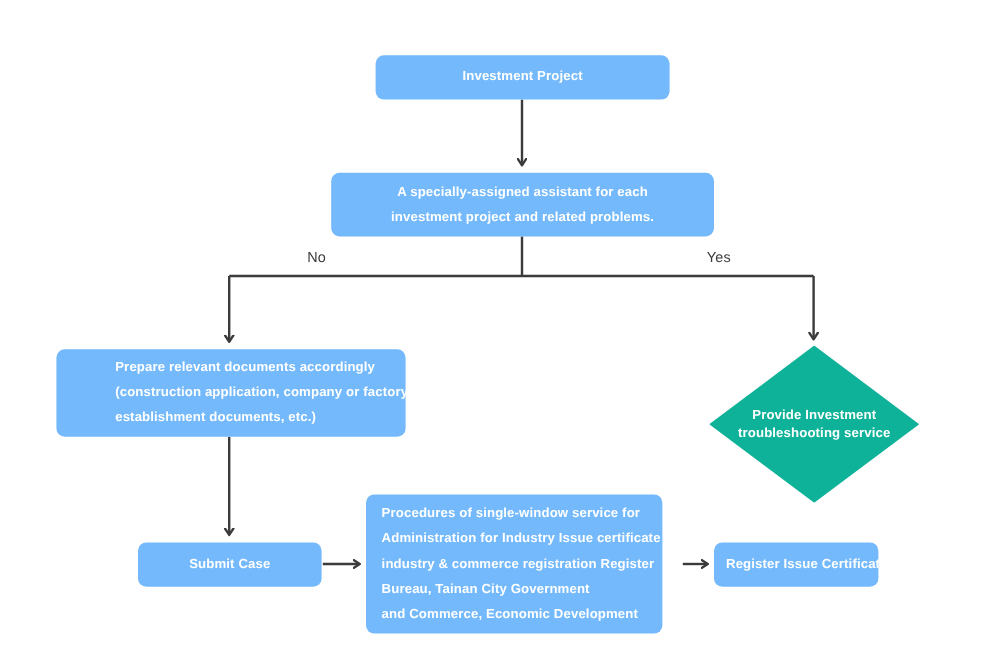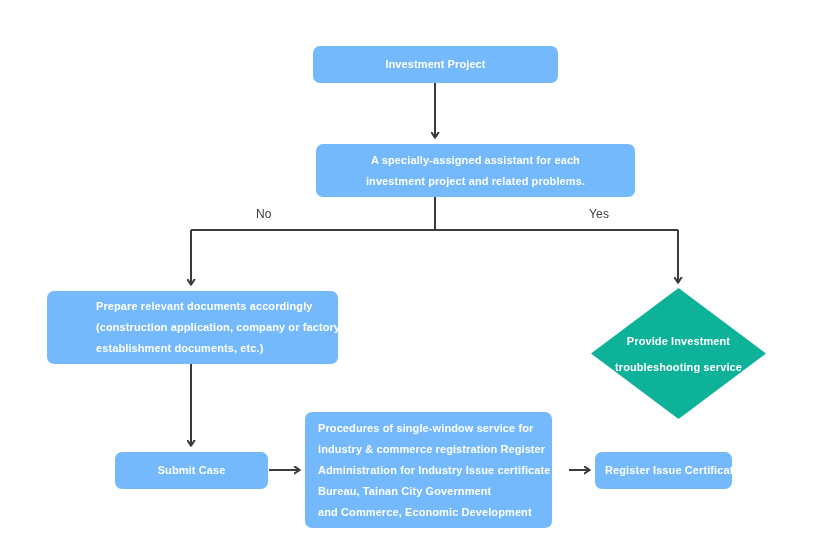--- a/index.html
+++ b/index.html
@@ -75,21 +75,21 @@
   .diamond-label {
     position: absolute;
     left: 0;
     top: 50%;
     transform: translateY(-50%);
     width: 100%;
     text-align: center;
     color: #ffffff;
     font-weight: bold;
     font-size: 11px;
-    line-height: 26px;
+    line-height: 15px;
     letter-spacing: 0.1px;
   }
   .edge-label {
     position: absolute;
     color: #3b3b3b;
     font-size: 12px;
     font-weight: normal;
     letter-spacing: 0.2px;
     white-space: pre;
   }
@@ -125,21 +125,21 @@
       <line x1="569" y1="470" x2="589" y2="470" marker-end="url(#arrowhead)"></line>
     </g>
   </svg>
 
   <div class="node box center" style="left:313px; top:46px; width:245px; height:37px;">
     <div class="inner">
       <span class="line">Investment Project</span>
     </div>
   </div>
 
-  <div class="node box center" style="left:276px; top:144px; width:319px; height:53px;margin-left:40px;">
+  <div class="node box center" style="left:276px; top:144px; width:319px; height:53px;">
     <div class="inner">
       <span class="line">A specially-assigned assistant for each</span>
       <span class="line">investment project and related problems.</span>
     </div>
   </div>
 
   <div class="edge-label" style="left:256px; top:207px;">No</div>
 
   <div class="edge-label" style="left:589px; top:207px;">Yes</div>
 
@@ -161,22 +161,22 @@
 
   <div class="node box center" style="left:115px; top:452px; width:153px; height:37px;">
     <div class="inner">
       <span class="line">Submit Case</span>
     </div>
   </div>
 
   <div class="node box left" style="left:305px; top:412px; width:247px; height:116px;">
     <div class="inner">
       <span class="line">Procedures of single-window service for</span>
+      <span class="line">Administration for Industry Issue certificate</span>
       <span class="line">industry &amp; commerce registration Register</span>
-      <span class="line">Administration for Industry Issue certificate</span>
       <span class="line">Bureau, Tainan City Government</span>
       <span class="line">and Commerce, Economic Development</span>
     </div>
   </div>
 
   <div class="node box center" style="left:595px; top:452px; width:137px; height:37px;">
     <div class="inner">
       <span class="line">Register Issue Certificate</span>
     </div>
   </div>

